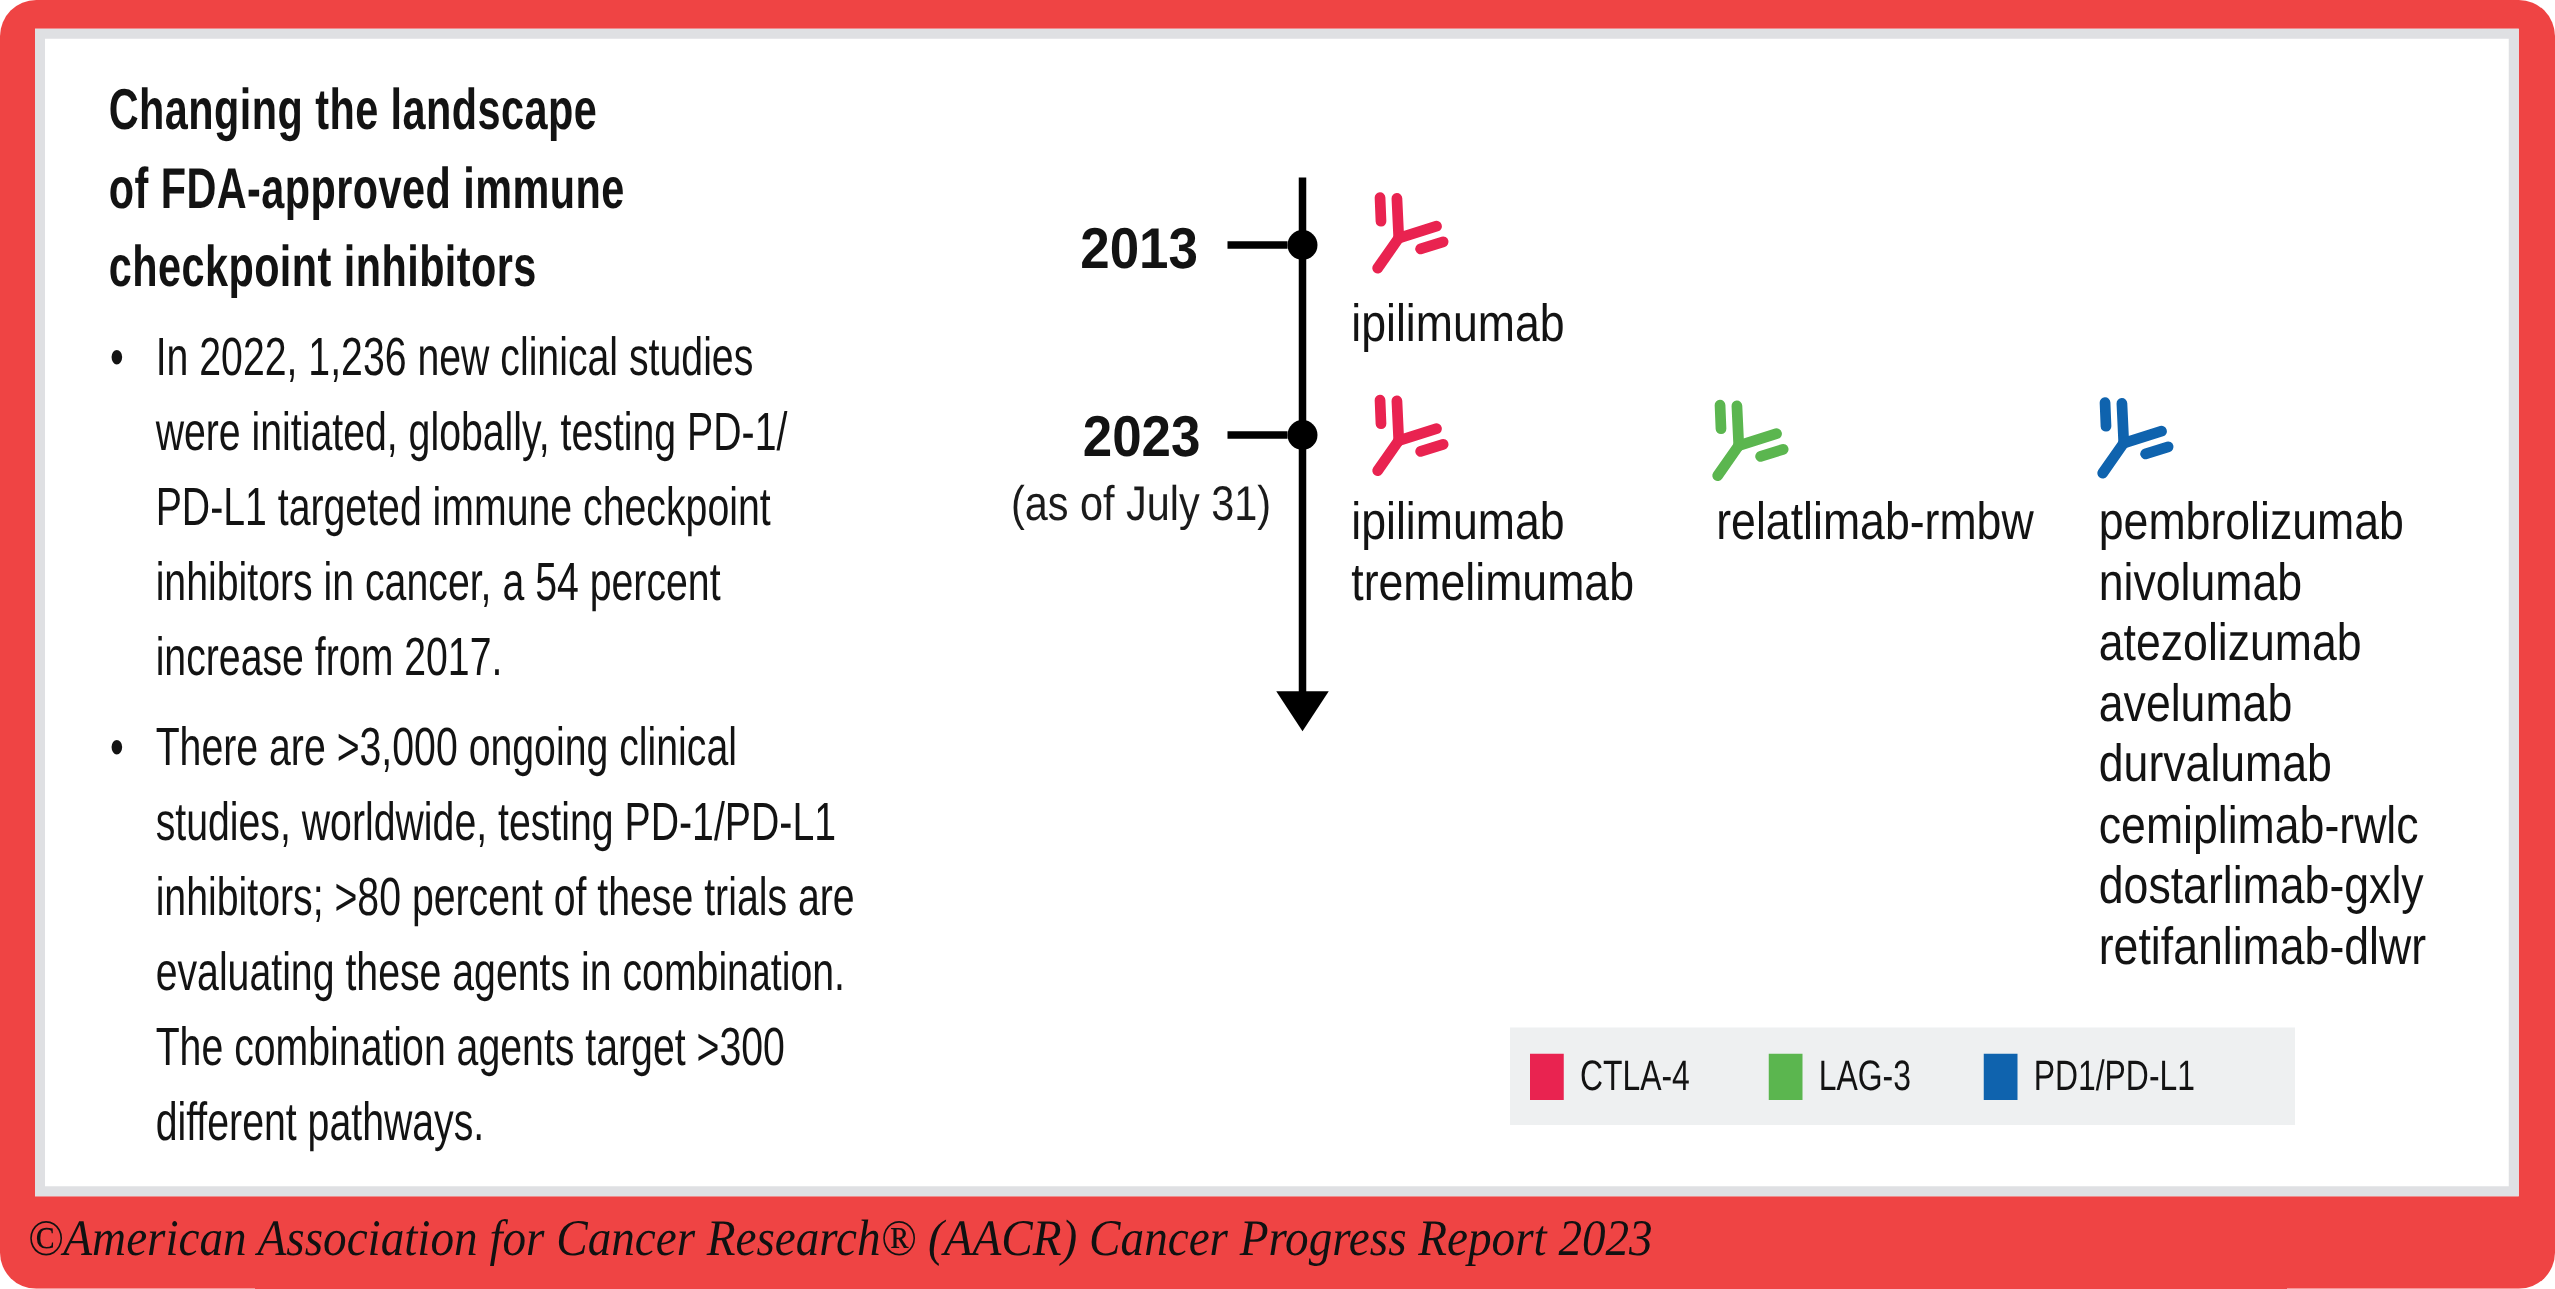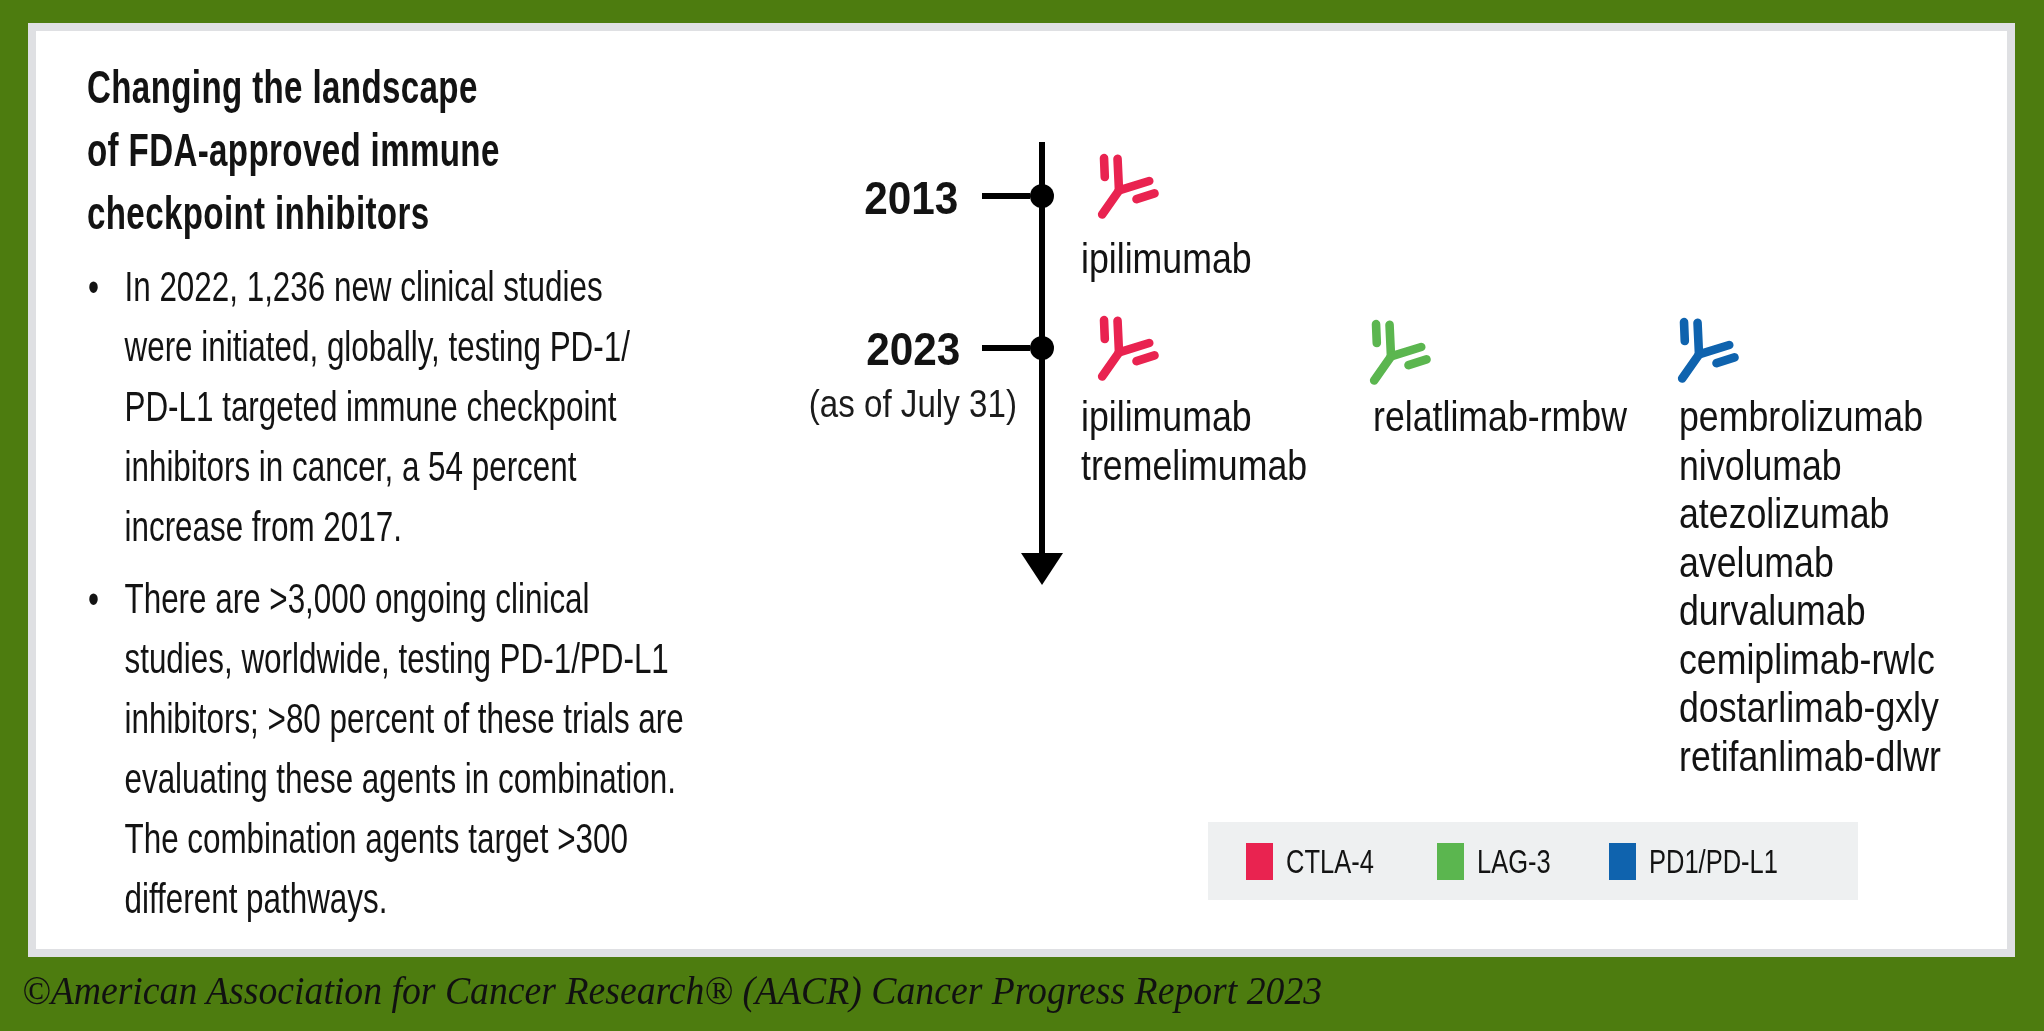--- a/index.html
+++ b/index.html
@@ -1,17 +1,17 @@
 <!DOCTYPE html>
 <html><head>
 <meta charset="utf-8">
 <style>
   html,body{margin:0;padding:0;background:#ffffff;}
-  .page{position:relative;width:2044px;height:1031px;background:#4d7c0f;overflow:hidden;
-        font-family:"Liberation Sans","DejaVu Sans",sans-serif;color:#131313;}
+  .page{position:relative;width:2044px;height:1031px;background:#ef4444;overflow:hidden;
+        font-family:"Liberation Sans","DejaVu Sans",sans-serif;color:#131313;border-radius:29px;}
   .card{position:absolute;left:28px;top:23px;width:1971px;height:918px;
         border:8px solid #dfe0e3;background:#ffffff;}
   .abs{position:absolute;}
   .prel{white-space:pre-line;}
   
   .sxt{transform:scaleX(0.72);transform-origin:0 0;}
   .sxb{transform:scaleX(0.73);transform-origin:0 0;}
   .sxl{transform:scaleX(0.85);transform-origin:0 0;}
   .sxyr{transform:scaleX(0.92);transform-origin:100% 0;}
   .sxnote{transform:scaleX(0.85);transform-origin:100% 0;}
@@ -25,21 +25,21 @@
   .yearlabel{font-size:46px;font-weight:bold;line-height:46px;white-space:nowrap;}
   .notelabel{font-size:39px;line-height:39px;white-space:nowrap;color:#1b1b1b;}
   .druglist{font-size:42px;line-height:48.5px;white-space:pre-line;}
   .tline{background:#000;}
   .tdot{width:24px;height:24px;border-radius:50%;background:#000;}
   .tdash{width:48px;height:6px;background:#000;}
   .tarrow{width:0;height:0;border-left:21px solid transparent;border-right:21px solid transparent;
           border-top:32px solid #000;}
   .ab{width:100%;height:100%;display:block;}
   .iconbox{width:86px;height:86px;}
-  .legend{display:flex;align-items:center;background:#eef0f1;padding-left:38px;gap:34px;}
+  .legend{display:flex;align-items:center;background:#eef0f1;padding-left:16px;gap:34px;}
   .legitem{display:flex;align-items:center;gap:13px;}
   .legsw{width:27px;height:37px;flex:0 0 27px;}
   .leglabel{font-size:34px;white-space:nowrap;}
   .footer{font-family:"Liberation Serif","DejaVu Serif",serif;font-style:italic;
           font-size:41px;white-space:nowrap;color:#111;}
 </style>
 </head>
 <body>
 
 <div class="page">

